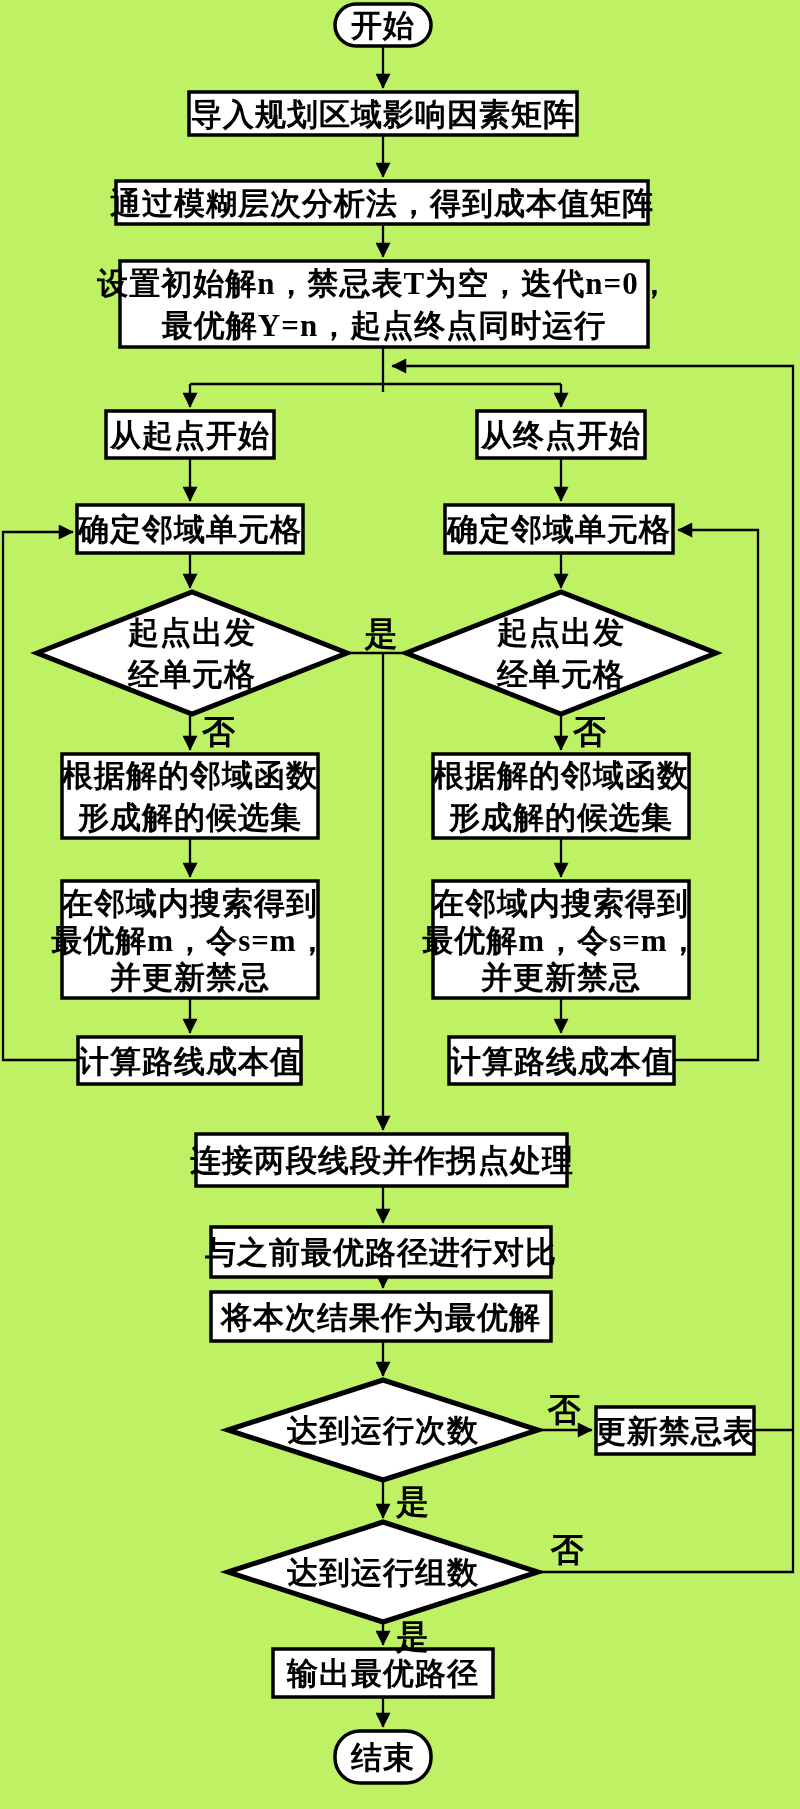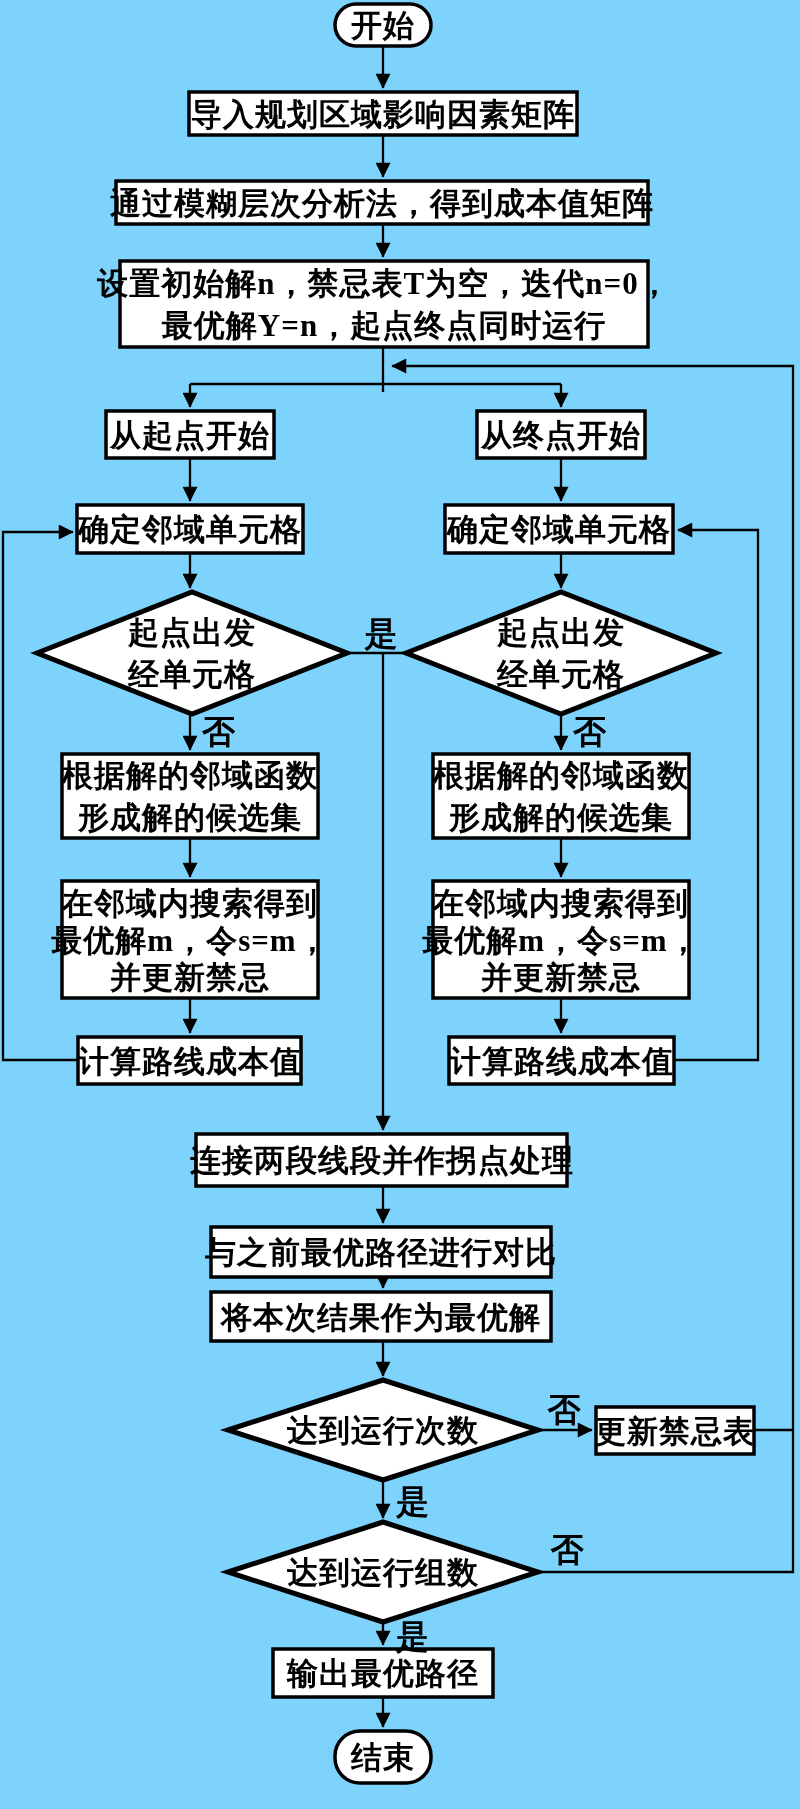--- a/index.html
+++ b/index.html
@@ -1,20 +1,20 @@
 <!DOCTYPE html>
 <html><head>
 <meta charset="utf-8">
 <style>
   html, body { margin: 0; padding: 0; background: #ffffff; }
   .stage {
     position: relative;
     width: 800px;
     height: 1809px;
-    background: #7dd3fc;
+    background: #bef264;
     font-family: "Liberation Serif", "DejaVu Serif", serif;
   }
   svg { position: absolute; left: 0; top: 0; }
   .shape {
     fill: #ffffff;
     stroke: #000000;
     stroke-width: 3.5;
   }
   .shape-thick { stroke-width: 5; }
   .edge {

